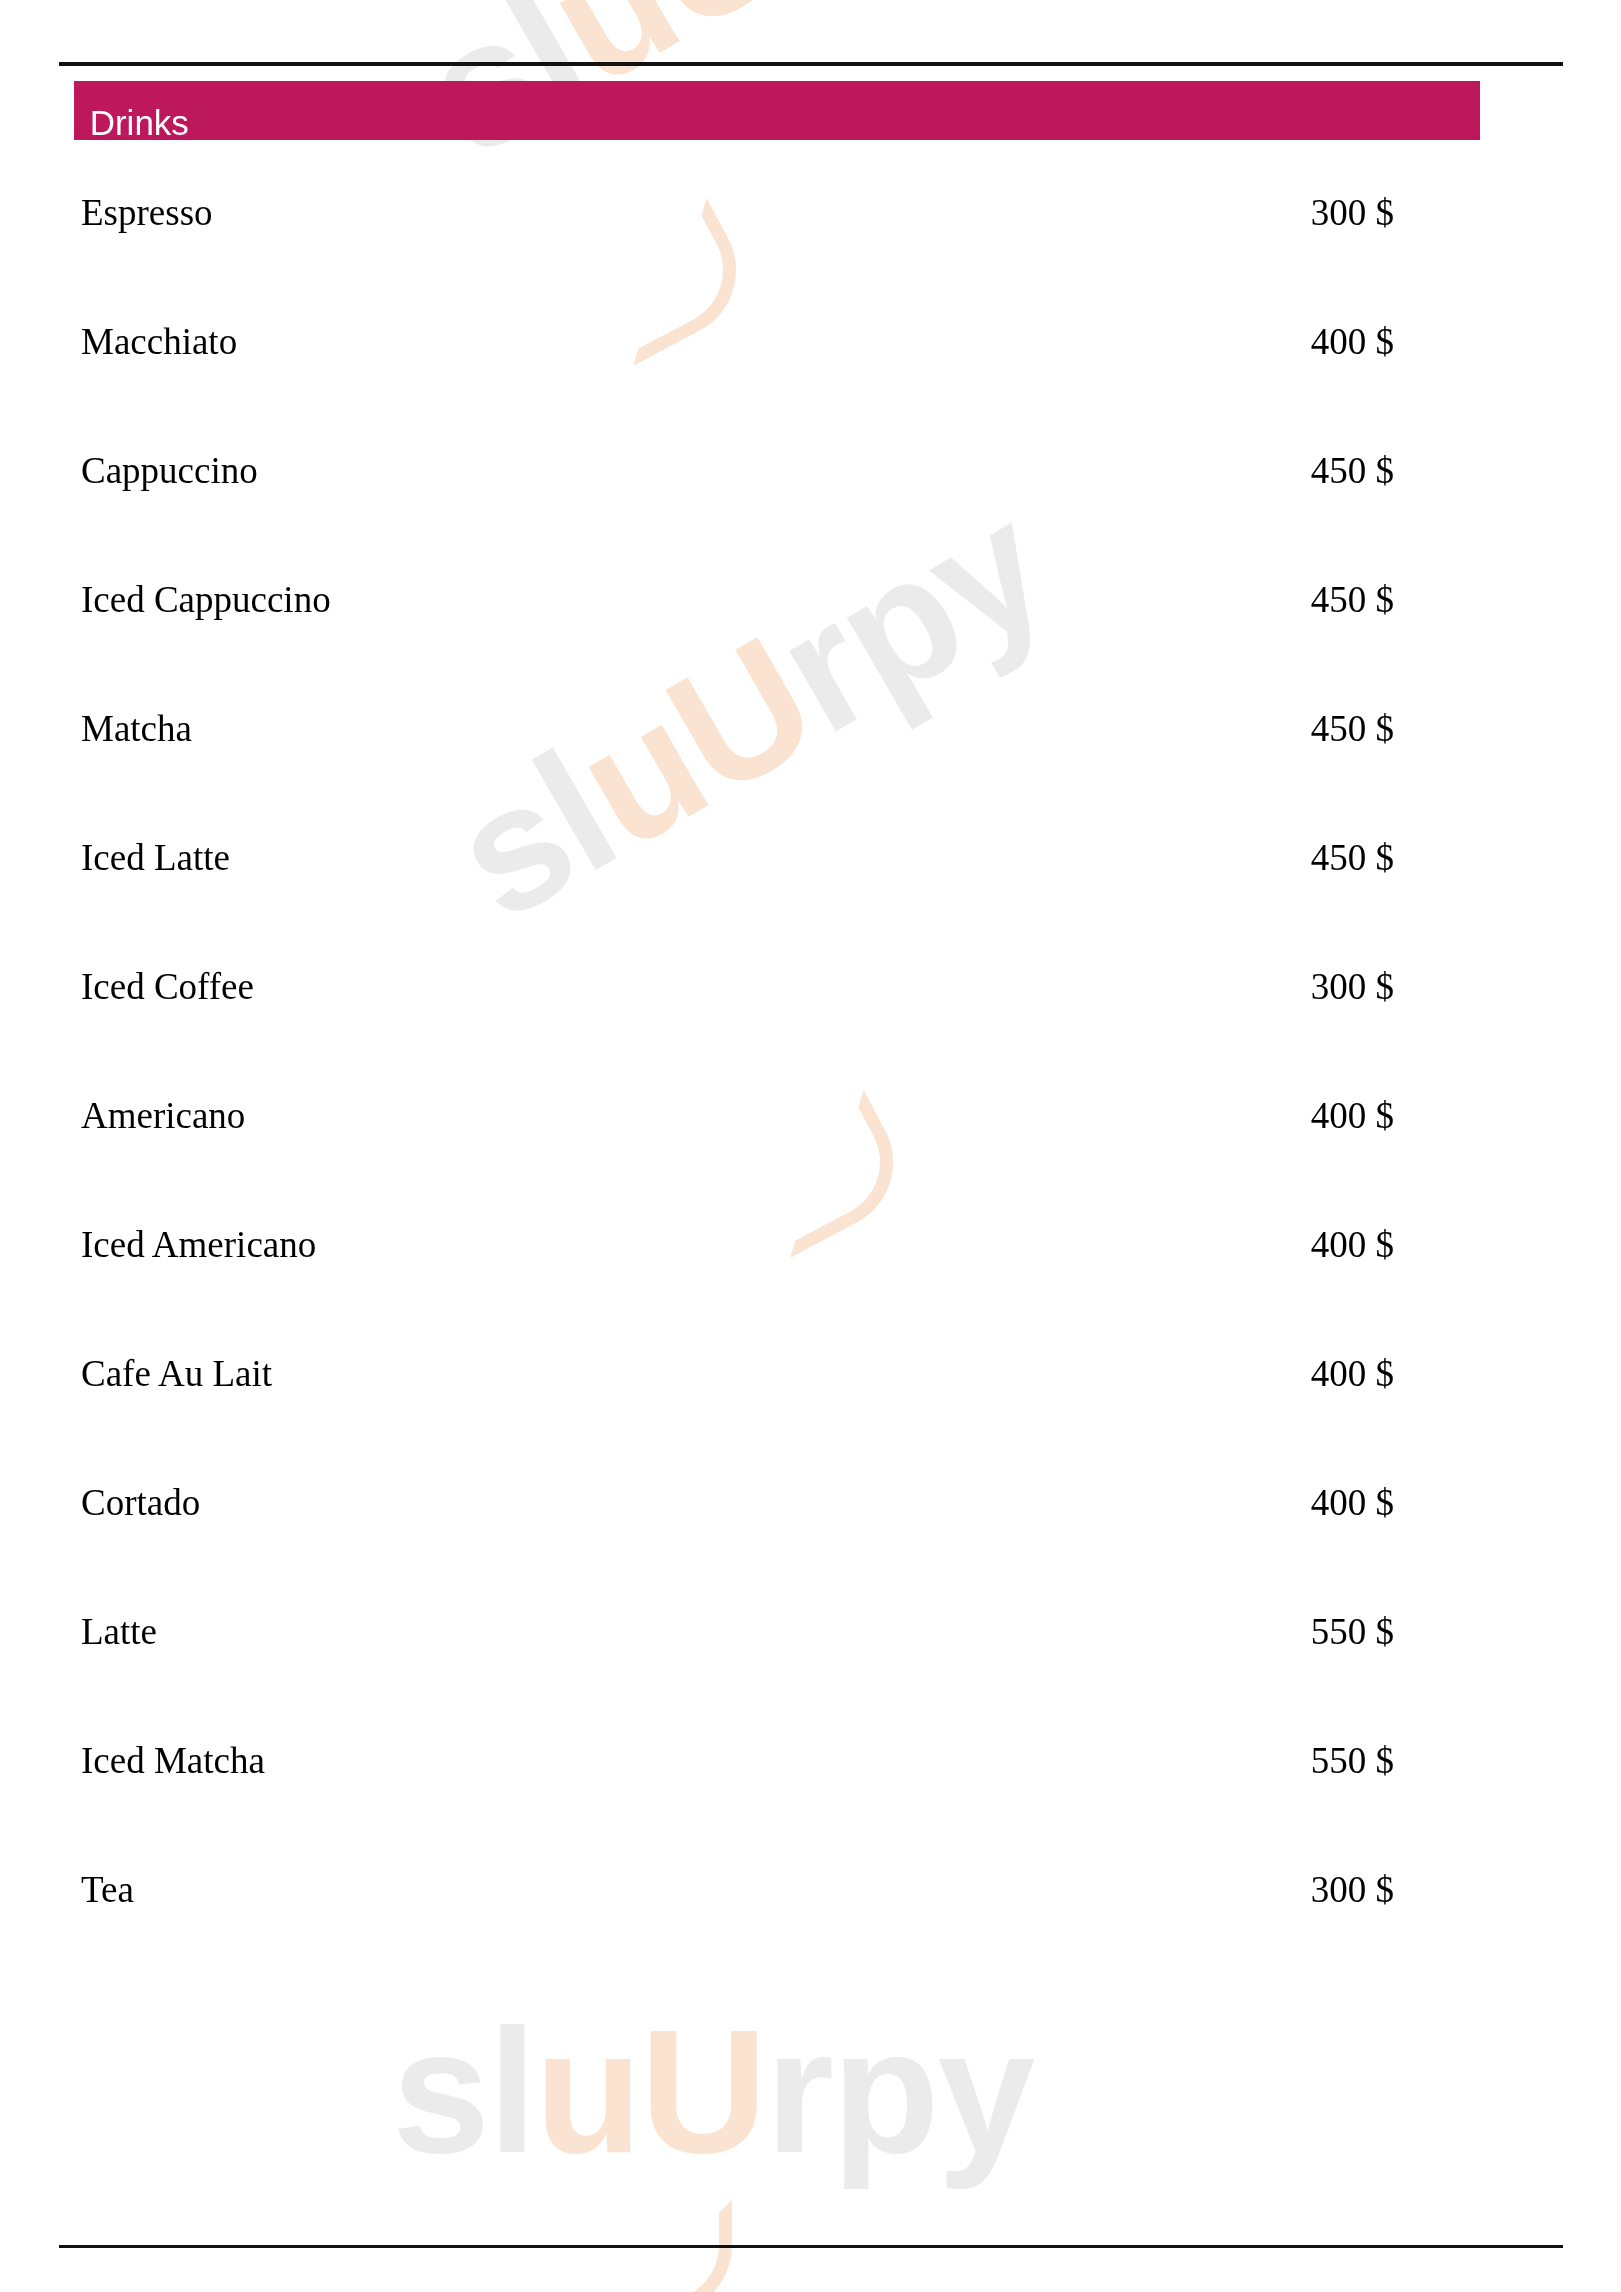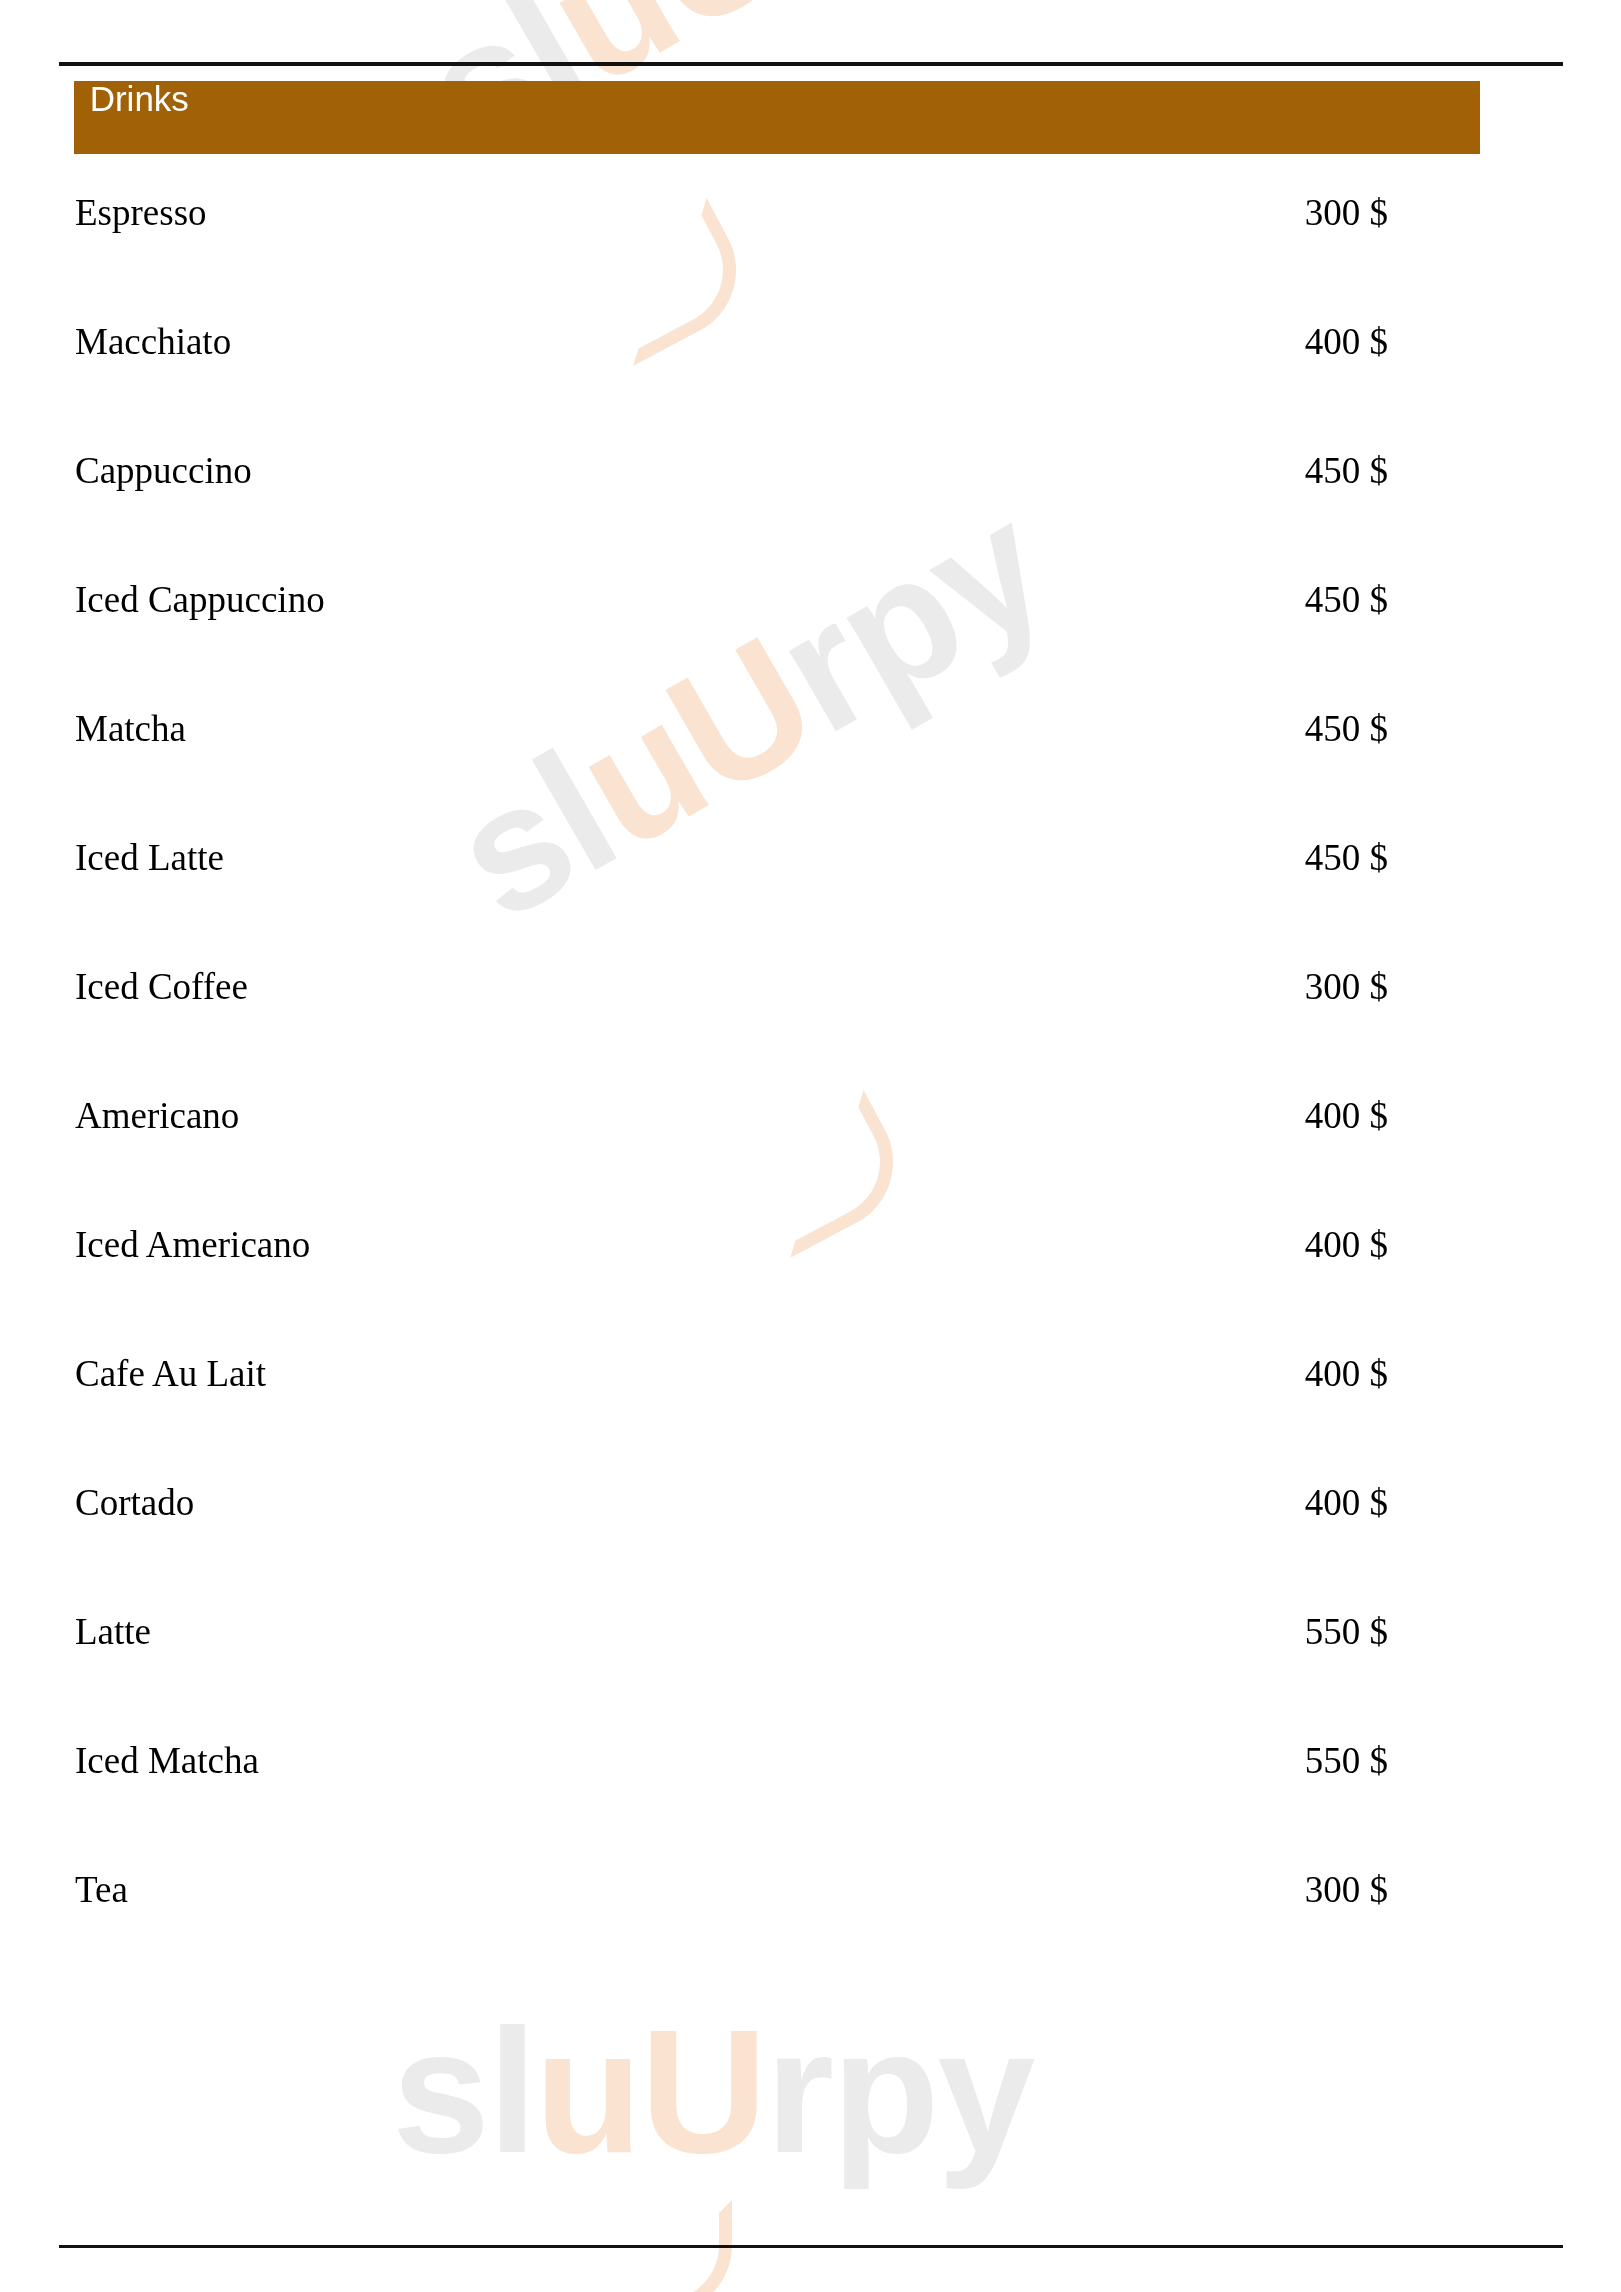--- a/index.html
+++ b/index.html
@@ -93,38 +93,38 @@
     height: 2.9px;
     background: #111111;
   }
 
   
   .section-header {
     position: absolute;
     top: 81px;
     left: 74px;
     width: 1406px;
-    height: 73px;
-    background: #a16207;
+    height: 59px;
+    background: #be185d;
     display: flex;
-    align-items: flex-start;
+    align-items: flex-end;
   }
   .section-header .title {
     font-family: "Liberation Sans", sans-serif;
     font-size: 35px;
     color: #ffffff;
     padding-left: 15.7px;
     line-height: 1;
   }
 
   
   .items {
     position: absolute;
     top: 169px;
-    left: 75px;
+    left: 81px;
     width: 1313px;
   }
   .menu-row {
     display: flex;
     align-items: baseline;
     justify-content: space-between;
     height: 129px;
   }
   .menu-row .name {
     font-size: 37px;

